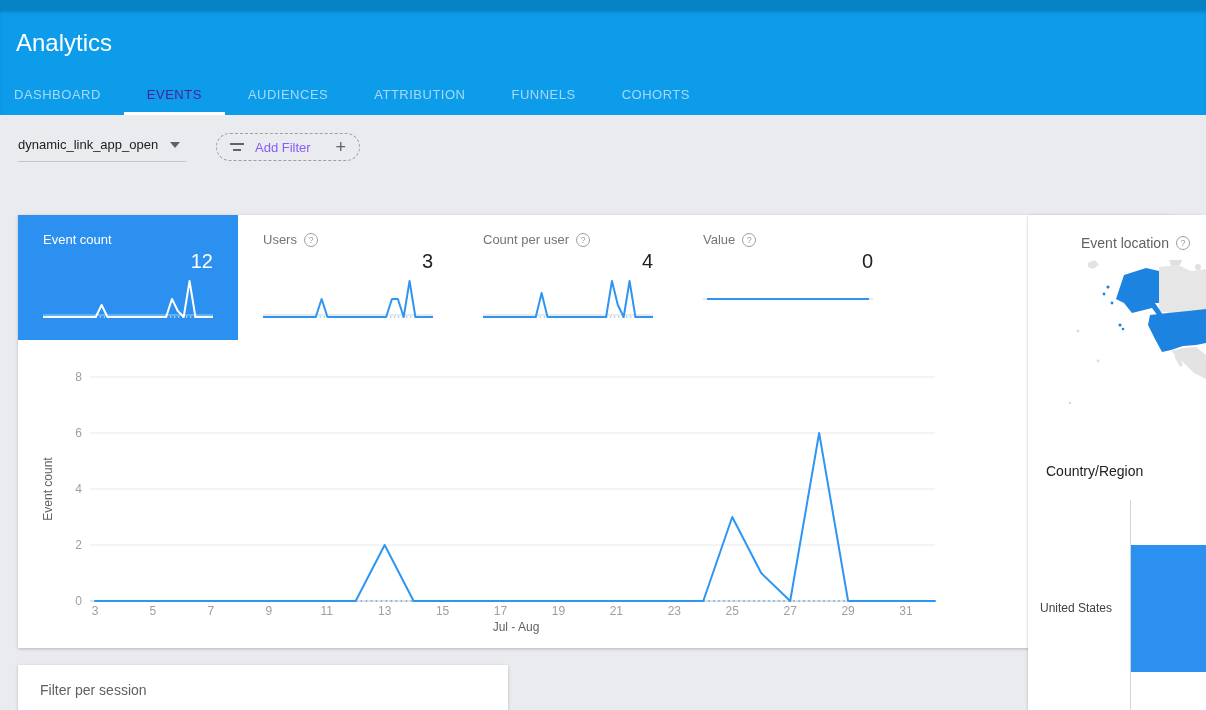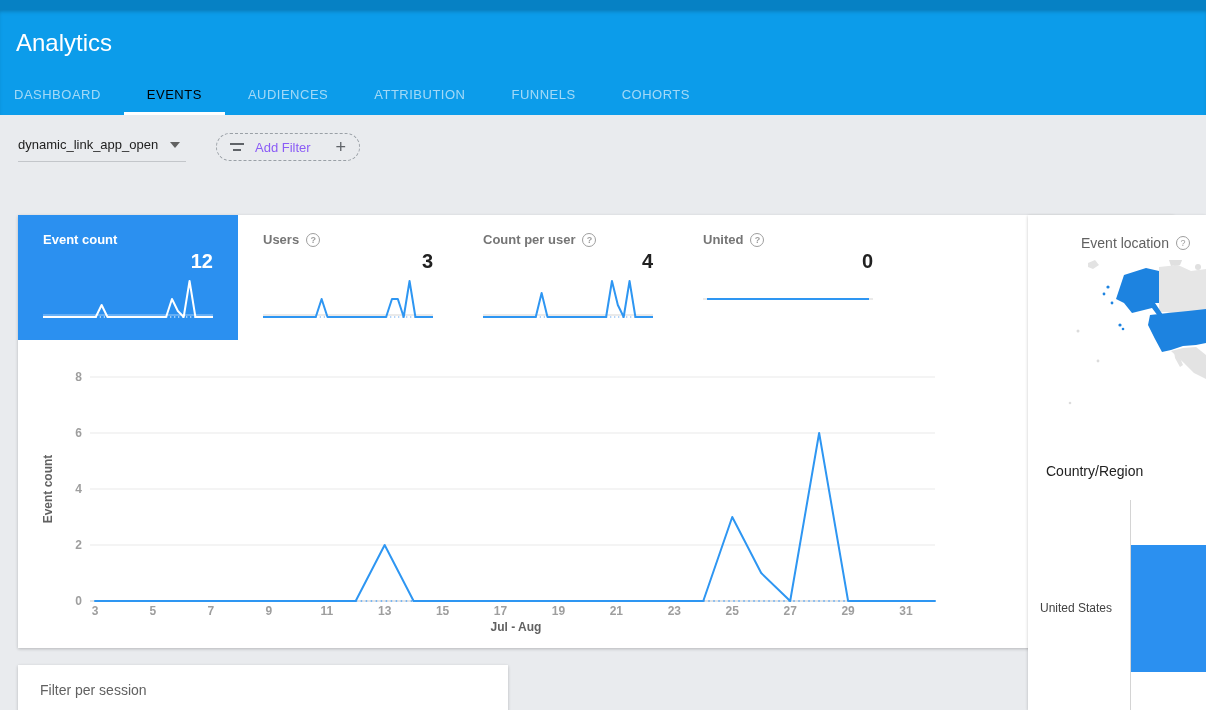--- a/index.html
+++ b/index.html
@@ -15,42 +15,42 @@
   .header {
     position:absolute; left:0; top:10px; width:1206px; height:105px;
     background:#0c9cea; box-shadow:inset 0 3px 4px -2px rgba(0,0,0,.25);
   }
   .app-title { position:absolute; left:16px; top:19px; font-size:24px; color:#ffffff; font-weight:400; }
   .tabs { position:absolute; left:-9px; bottom:0; display:flex; list-style:none; }
   .tab {
     padding:0 23px; height:38px; line-height:36px; font-size:13px; letter-spacing:.5px;
     color:rgba(255,255,255,.62); font-weight:500; cursor:pointer; border-bottom:3px solid transparent;
   }
-  .tab.active { color:#000000; border-bottom-color:#ffffff; }
+  .tab.active { color:#4c1d95; border-bottom-color:#ffffff; }
   
   .filter-bar { position:absolute; left:4px; top:115px; width:1206px; height:70px; }
   .event-select {
     position:absolute; left:14px; top:22px; width:168px; padding-bottom:9px;
     border-bottom:1px solid #c3c6ca; display:flex; align-items:center; justify-content:space-between;
     font-size:13px; font-weight:500; color:#212121; cursor:pointer;
   }
   .caret { width:0; height:0; border-left:5px solid transparent; border-right:5px solid transparent;
     border-top:6px solid #616161; margin-right:6px; }
   .add-filter {
     position:absolute; left:212px; top:18px; width:144px; height:28px; border-radius:14px;
     border:1px dashed #9aa0a6; display:flex; align-items:center; padding:0 13px; background:transparent; cursor:pointer;
   }
   .filter-glyph { width:14px; height:10px; position:relative; margin-right:11px; }
   .filter-glyph::before { content:""; position:absolute; left:0; top:1px; width:14px; height:2px; background:#5f6368; }
   .filter-glyph::after  { content:""; position:absolute; left:3px; top:7px; width:8px; height:2px; background:#5f6368; }
   .add-filter-label { font-size:13px; font-weight:400; color:#8b5cf6; }
   .plus-icon { margin-left:auto; font-size:18px; color:#5f6368; font-weight:400; line-height:1; }
   
   .card { position:absolute; background:#fff; box-shadow:0 1px 3px rgba(0,0,0,.22); }
-  .main-card   { left:18px;   top:215px; width:1156px; height:433px;font-weight:bold; }
+  .main-card   { left:18px;   top:215px; width:1156px; height:433px; }
   .right-card  { left:1028px; top:215px; width:178px; height:495px; overflow:hidden; }
   .bottom-card { left:18px;   top:665px; width:490px; height:60px; }
   
   .metric-row { display:flex; height:125px; }
   .metric-tile { width:220px; height:125px; padding:17px 25px 0 25px; position:relative; cursor:pointer; }
   .metric-tile.selected { background:#2b90f0; }
   .metric-label-row { display:flex; align-items:center; }
   .metric-label { font-size:13px; color:#757575; }
   .metric-tile.selected .metric-label { color:#ffffff; }
   .help-icon {
@@ -137,21 +137,21 @@
       <div class="metric-value">4</div>
       <svg class="spark" viewBox="0 0 170 46">
           <line x1="0" y1="38" x2="170" y2="38" stroke="#d5d5d5" stroke-width="1"></line>
           <line x1="52.758620689655174" y1="40" x2="64.48275862068965" y2="40" stroke="#8fc0f5" stroke-width="1.6" stroke-dasharray="1.2 2.8"></line>
           <line x1="123.10344827586206" y1="40" x2="152.41379310344828" y2="40" stroke="#8fc0f5" stroke-width="1.6" stroke-dasharray="1.2 2.8"></line>
           <polyline points="0,40 52.758620689655174,40 58.62068965517241,16 64.48275862068965,40 123.10344827586206,40 128.9655172413793,4 134.82758620689654,28 140.68965517241378,40 146.55172413793105,4 152.41379310344828,40 170,40" fill="none" stroke="#2e96f2" stroke-width="2" stroke-linejoin="round"></polyline>
         </svg>
     </div>
     <div class="metric-tile">
       <div class="metric-label-row">
-        <span class="metric-label">United</span>
+        <span class="metric-label">Value</span>
         <span class="help-icon">?</span>
       </div>
       <div class="metric-value">0</div>
       <svg class="spark" viewBox="0 0 170 46">
           <line x1="0" y1="22" x2="170" y2="22" stroke="#d5d5d5" stroke-width="1"></line>
           <line x1="4" y1="22" x2="166" y2="22" stroke="#2e96f2" stroke-width="2"></line>
         </svg>
     </div>
   </div>
   <svg id="main-chart" class="big-chart" viewBox="18 355 994 293">

